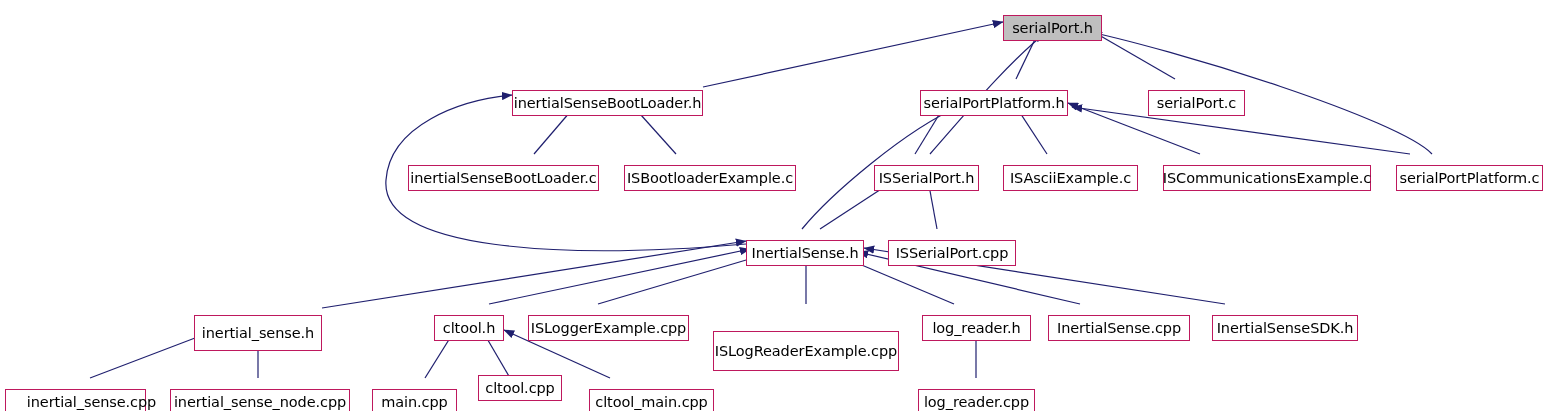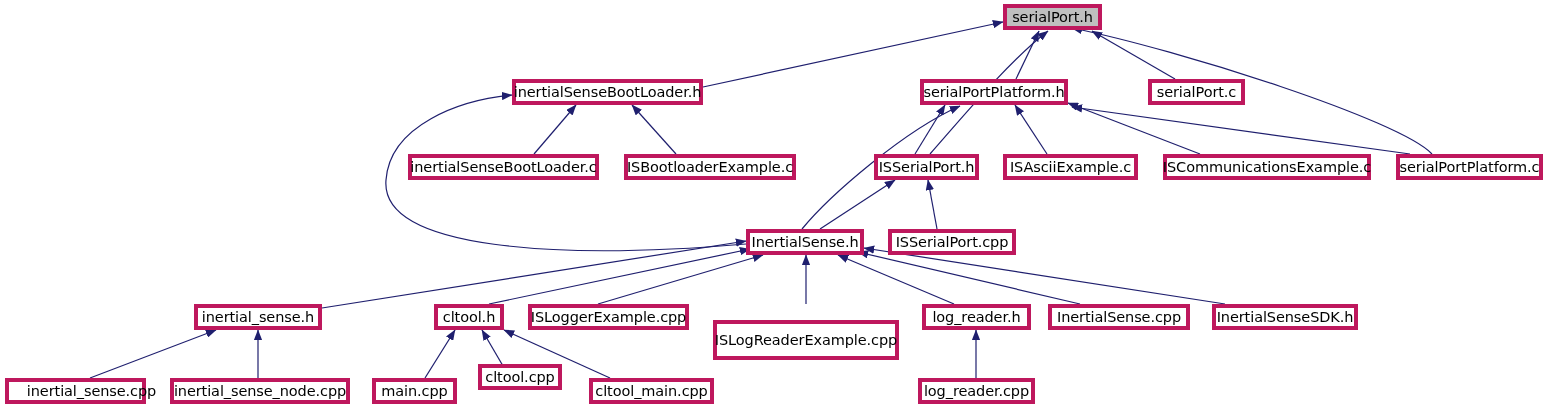--- a/index.html
+++ b/index.html
@@ -19,31 +19,32 @@
     position: absolute;
     left: 0;
     top: 0;
     width: 1555px;
     height: 411px;
     pointer-events: none;
   }
   .node {
     position: absolute;
     box-sizing: border-box;
-    border: 4px solid #be185d;
+    border: 1px solid #be185d;
     background: #ffffff;
     color: #000000;
     font-size: 14.5px;
     line-height: 1;
     display: flex;
     align-items: center;
     justify-content: center;
     white-space: nowrap;
     letter-spacing: -0.1px;
     z-index: 5;
+    margin-top: 11px;
   }
   .node.highlight {
     background: #bfbfbf;
   }
 </style>
 </head>
 <body>
 
 <div id="graph">
   <svg id="edge-layer" viewBox="0 0 1555 411" width="1555" height="411" xmlns="http://www.w3.org/2000/svg">
@@ -89,21 +90,21 @@
       <div class="node" style="left: 920px; top: 79px; width: 148px; height: 26px;">serialPortPlatform.h</div>
       <div class="node" style="left: 1148px; top: 79px; width: 97px; height: 26px;">serialPort.c</div>
       <div class="node" style="left: 408px; top: 154px; width: 191px; height: 26px;">inertialSenseBootLoader.c</div>
       <div class="node" style="left: 624px; top: 154px; width: 172px; height: 26px;">ISBootloaderExample.c</div>
       <div class="node" style="left: 874px; top: 154px; width: 105px; height: 26px;">ISSerialPort.h</div>
       <div class="node" style="left: 1003px; top: 154px; width: 135px; height: 26px;">ISAsciiExample.c</div>
       <div class="node" style="left: 1163px; top: 154px; width: 208px; height: 26px;">ISCommunicationsExample.c</div>
       <div class="node" style="left: 1396px; top: 154px; width: 147px; height: 26px;">serialPortPlatform.c</div>
       <div class="node" style="left: 746px; top: 229px; width: 118px; height: 26px;">InertialSense.h</div>
       <div class="node" style="left: 888px; top: 229px; width: 128px; height: 26px;">ISSerialPort.cpp</div>
-      <div class="node" style="left: 194px; top: 304px; width: 128px; height: 26px;">inertial_sense.h</div>
+      <div class="node" style="left: 194px; top: 304px; width: 128px; height: 36px;">inertial_sense.h</div>
       <div class="node" style="left: 434px; top: 304px; width: 70px; height: 26px;">cltool.h</div>
       <div class="node" style="left: 528px; top: 304px; width: 161px; height: 26px;">ISLoggerExample.cpp</div>
       <div class="node" style="left: 713px; top: 320px; width: 186px; height: 40px;">ISLogReaderExample.cpp</div>
       <div class="node" style="left: 922px; top: 304px; width: 109px; height: 26px;">log_reader.h</div>
       <div class="node" style="left: 1048px; top: 304px; width: 142px; height: 26px;">InertialSense.cpp</div>
       <div class="node" style="left: 1212px; top: 304px; width: 146px; height: 26px; text-align: right;">InertialSenseSDK.h</div>
       <div class="node" style="left: 5px; top: 378px; width: 141px; height: 26px; padding-left: 32px;">inertial_sense.cpp</div>
       <div class="node" style="left: 170px; top: 378px; width: 180px; height: 26px;">inertial_sense_node.cpp</div>
       <div class="node" style="left: 372px; top: 378px; width: 85px; height: 26px;">main.cpp</div>
       <div class="node" style="left: 478px; top: 364px; width: 84px; height: 26px;">cltool.cpp</div>

